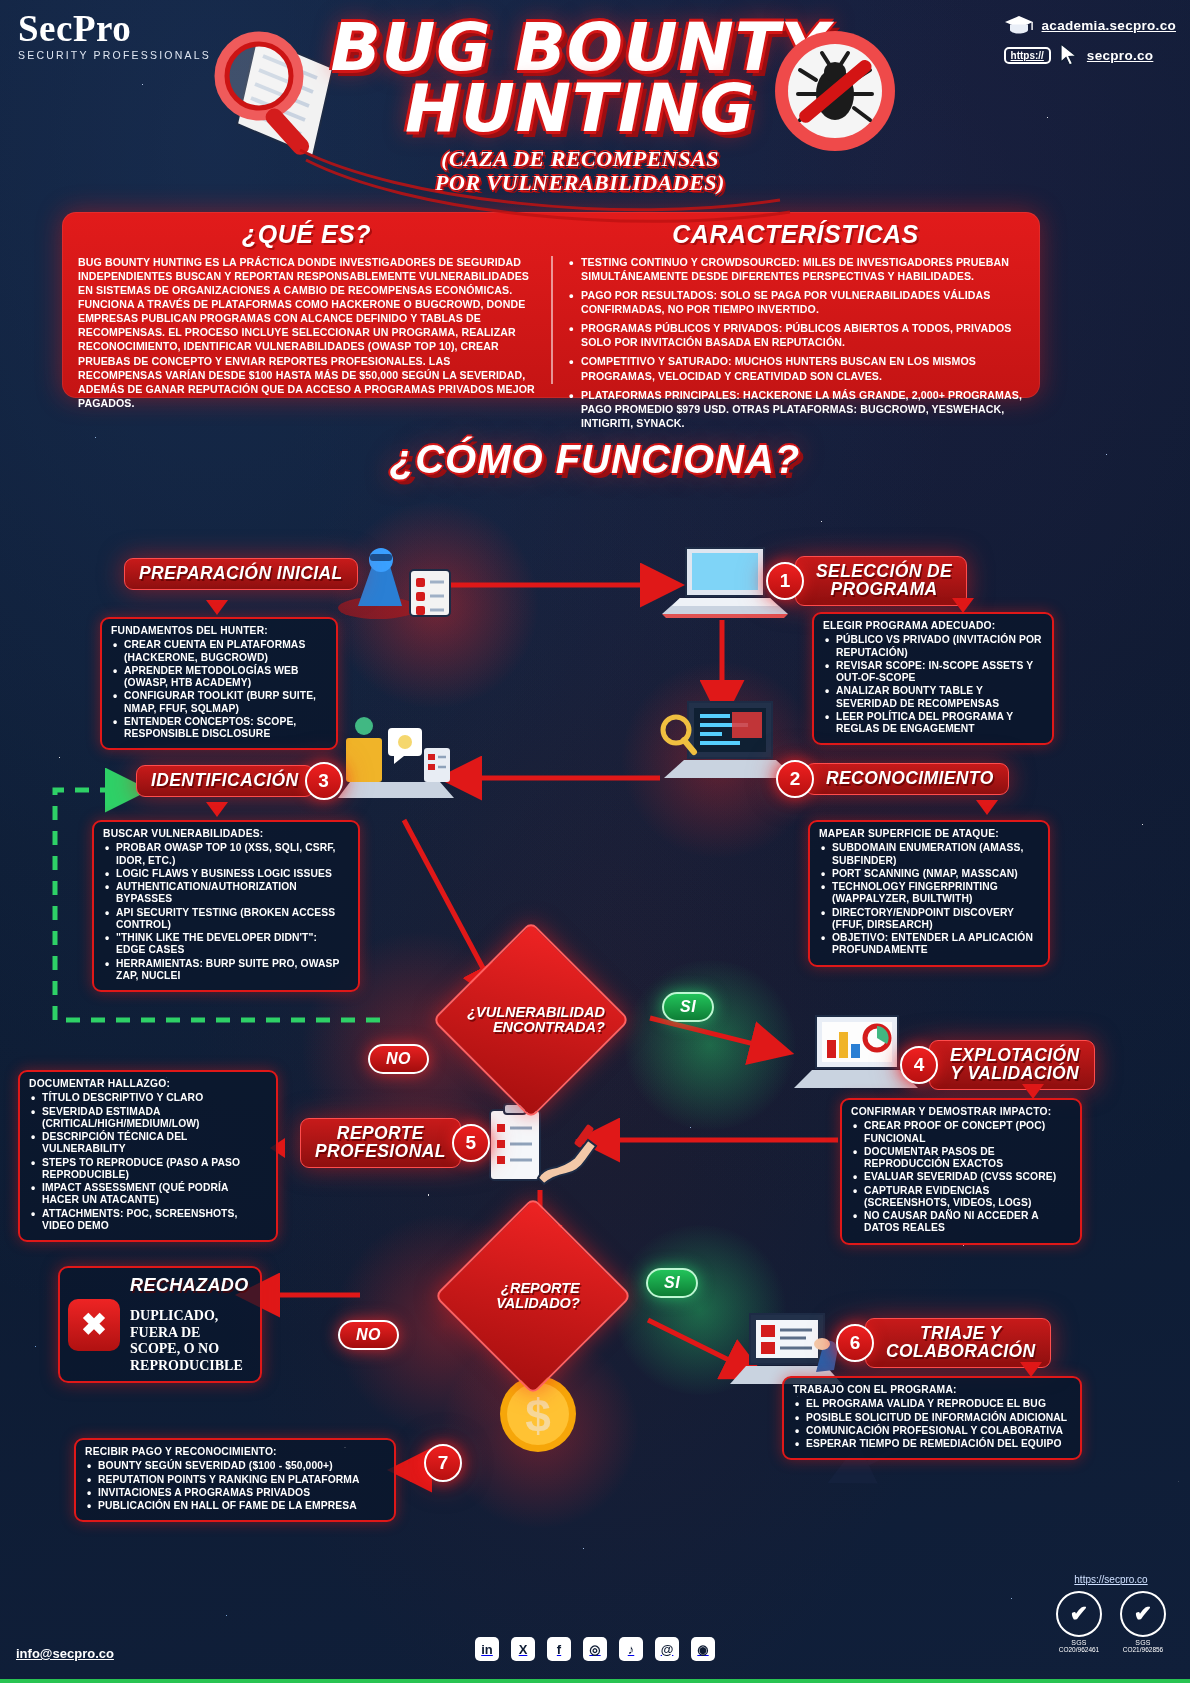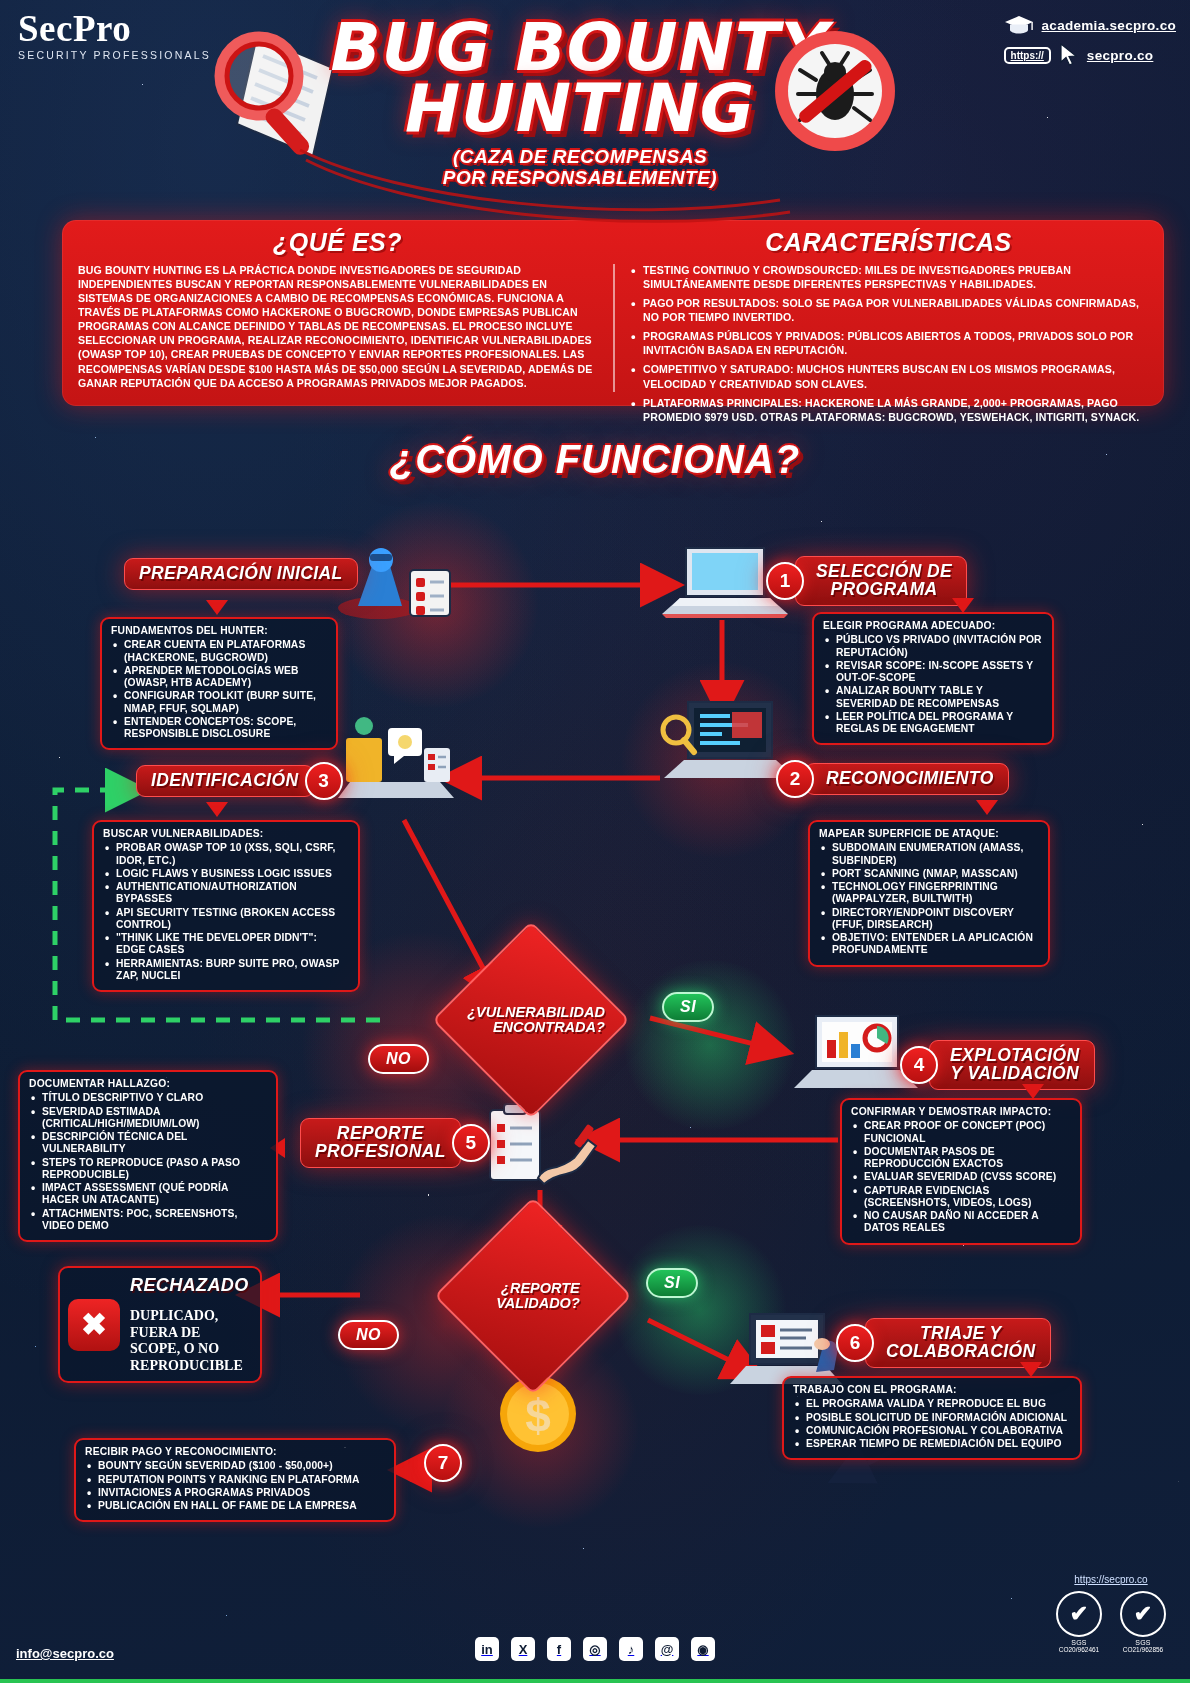--- a/index.html
+++ b/index.html
@@ -82,22 +82,23 @@
   .title-line {
     font-family:"DejaVu Sans", sans-serif;
     font-weight:900; font-style:italic; color:#fff;
     font-size:66px; line-height:.92; letter-spacing:1px;
     text-shadow:
       -3px 0 0 #d31616, 3px 0 0 #d31616, 0 -3px 0 #d31616, 0 3px 0 #d31616,
       6px 6px 0 rgba(170,10,10,.85), 0 0 22px rgba(255,30,30,.6);
   }
   .title-sub {
     margin-top:8px; color:#fff; font-weight:900; font-style:italic;
-    font-size:19px; line-height:1.08; letter-spacing:.5px;
+    font-size:22px; line-height:1.08; letter-spacing:.5px;
     text-shadow:-2px 0 0 #d31616,2px 0 0 #d31616,0 -2px 0 #d31616,0 2px 0 #d31616, 3px 3px 0 rgba(170,10,10,.8);
+    font-family:Liberation Serif, serif;
   }
 
   .magnifier { position:absolute; left:205px; top:16px; width:140px; height:175px; }
   .bugbadge { position:absolute; left:770px; top:26px; width:130px; height:130px; }
 
   
   .panel {
     position:absolute;
     background: linear-gradient(180deg,#e21b1b 0%, #c41414 100%);
     border-radius:14px;
@@ -276,42 +277,42 @@
     </g>
     <circle cx="54" cy="60" r="39" fill="rgba(255,255,255,.18)" stroke="#ef5b5b" stroke-width="11"></circle>
     <circle cx="54" cy="60" r="32" fill="none" stroke="#cc1414" stroke-width="5"></circle>
     <rect x="74" y="88" width="17" height="56" rx="8" fill="#d41c1c" transform="rotate(-42 82 116)"></rect>
   </svg>
 
   <div class="title-block">
     <div class="title-line">BUG BOUNTY</div>
     <div class="title-line">HUNTING</div>
     <div class="title-sub">(CAZA DE RECOMPENSAS</div>
-    <div class="title-sub" style="margin-top:0">POR RESPONSABLEMENTE)</div>
+    <div class="title-sub" style="margin-top:0">POR VULNERABILIDADES)</div>
   </div>
 
   <svg class="bugbadge" viewBox="0 0 130 130">
     <circle cx="65" cy="65" r="60" fill="#ef4a4a"></circle>
     <circle cx="65" cy="65" r="47" fill="#f5f5f5"></circle>
     <ellipse cx="65" cy="68" rx="19" ry="26" fill="#1b1b1b"></ellipse>
     <ellipse cx="65" cy="46" rx="11" ry="10" fill="#1b1b1b"></ellipse>
     <g stroke="#1b1b1b" stroke-width="4" stroke-linecap="round">
       <line x1="46" y1="54" x2="30" y2="44"></line>
         <line x1="46" y1="68" x2="28" y2="68"></line>
       <line x1="46" y1="82" x2="30" y2="94"></line>
         <line x1="84" y1="54" x2="100" y2="44"></line>
       <line x1="84" y1="68" x2="102" y2="68"></line>
         <line x1="84" y1="82" x2="100" y2="94"></line>
       <line x1="59" y1="38" x2="52" y2="27"></line>
         <line x1="71" y1="38" x2="78" y2="27"></line>
     </g>
     <rect x="20" y="59" width="90" height="13" rx="6" fill="#d41414" transform="rotate(-40 65 65)"></rect>
   </svg>
 
-  <div class="panel" style="left:62px;top:220px;width:1102px;height:186px;">
+  <div class="panel" style="left:62px;top:212px;width:978px;height:186px;">
     <div class="vdivider"></div>
     <div style="position:absolute;left:0;top:0;width:50%;">
       <h2>¿QUÉ ES?</h2>
       <div class="panel-body">
         <p>BUG BOUNTY HUNTING ES LA PRÁCTICA DONDE INVESTIGADORES DE SEGURIDAD INDEPENDIENTES BUSCAN Y REPORTAN RESPONSABLEMENTE VULNERABILIDADES EN SISTEMAS DE ORGANIZACIONES A CAMBIO DE RECOMPENSAS ECONÓMICAS. FUNCIONA A TRAVÉS DE PLATAFORMAS COMO HACKERONE O BUGCROWD, DONDE EMPRESAS PUBLICAN PROGRAMAS CON ALCANCE DEFINIDO Y TABLAS DE RECOMPENSAS. EL PROCESO INCLUYE SELECCIONAR UN PROGRAMA, REALIZAR RECONOCIMIENTO, IDENTIFICAR VULNERABILIDADES (OWASP TOP 10), CREAR PRUEBAS DE CONCEPTO Y ENVIAR REPORTES PROFESIONALES. LAS RECOMPENSAS VARÍAN DESDE $100 HASTA MÁS DE $50,000 SEGÚN LA SEVERIDAD, ADEMÁS DE GANAR REPUTACIÓN QUE DA ACCESO A PROGRAMAS PRIVADOS MEJOR PAGADOS.</p>
       </div>
     </div>
     <div style="position:absolute;right:0;top:0;width:50%;">
       <h2>CARACTERÍSTICAS</h2>
       <div class="panel-body">

